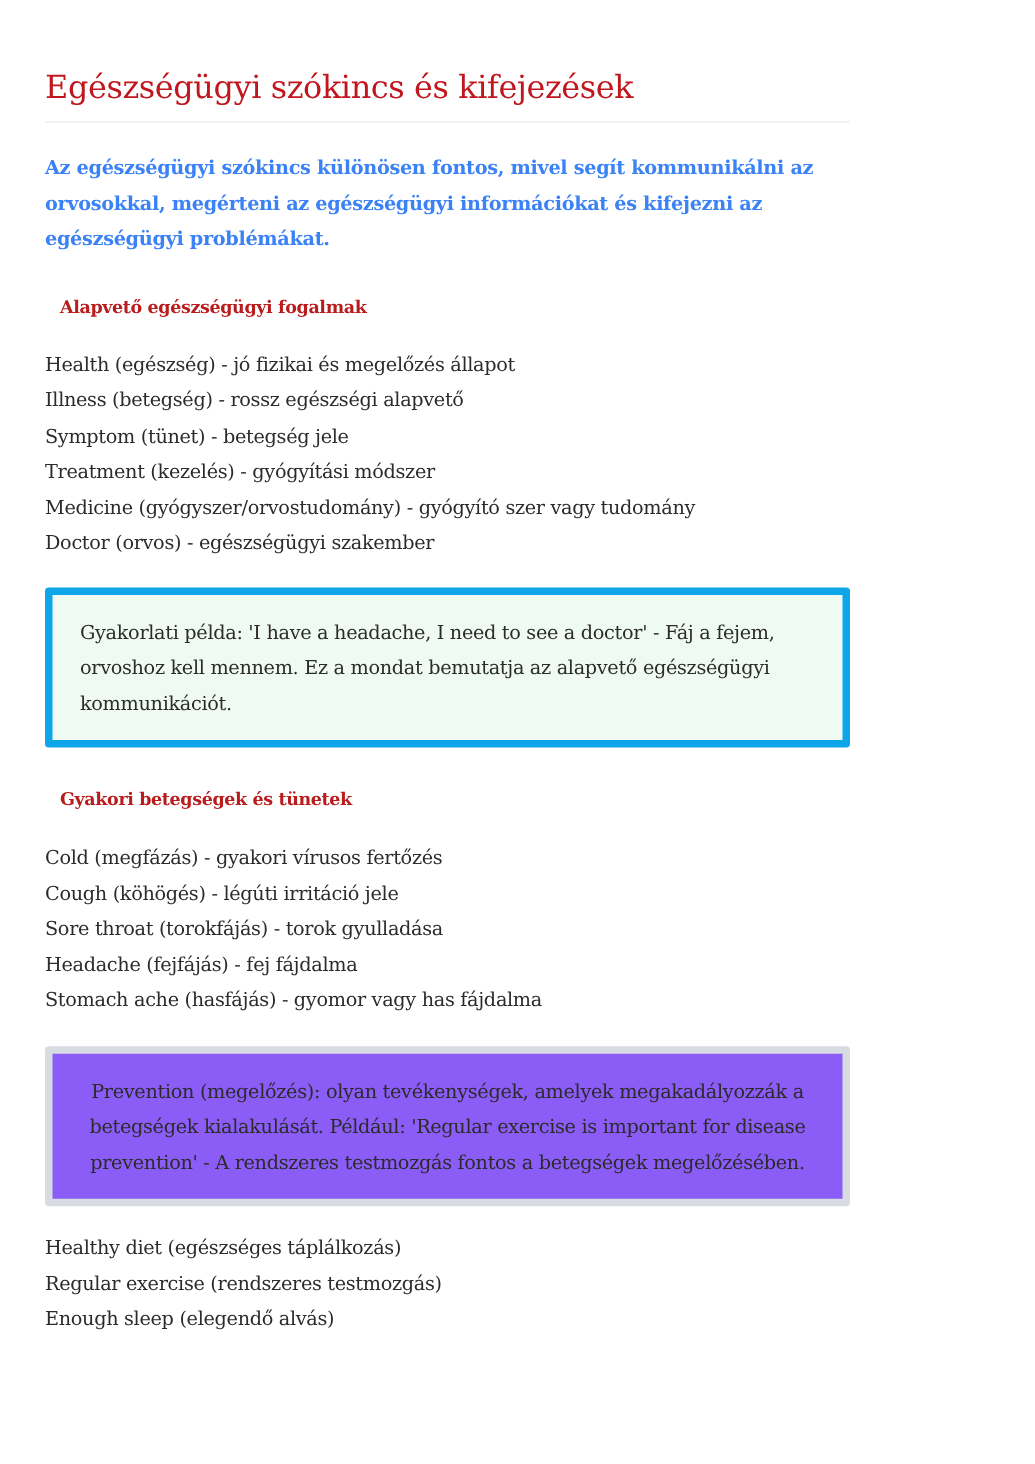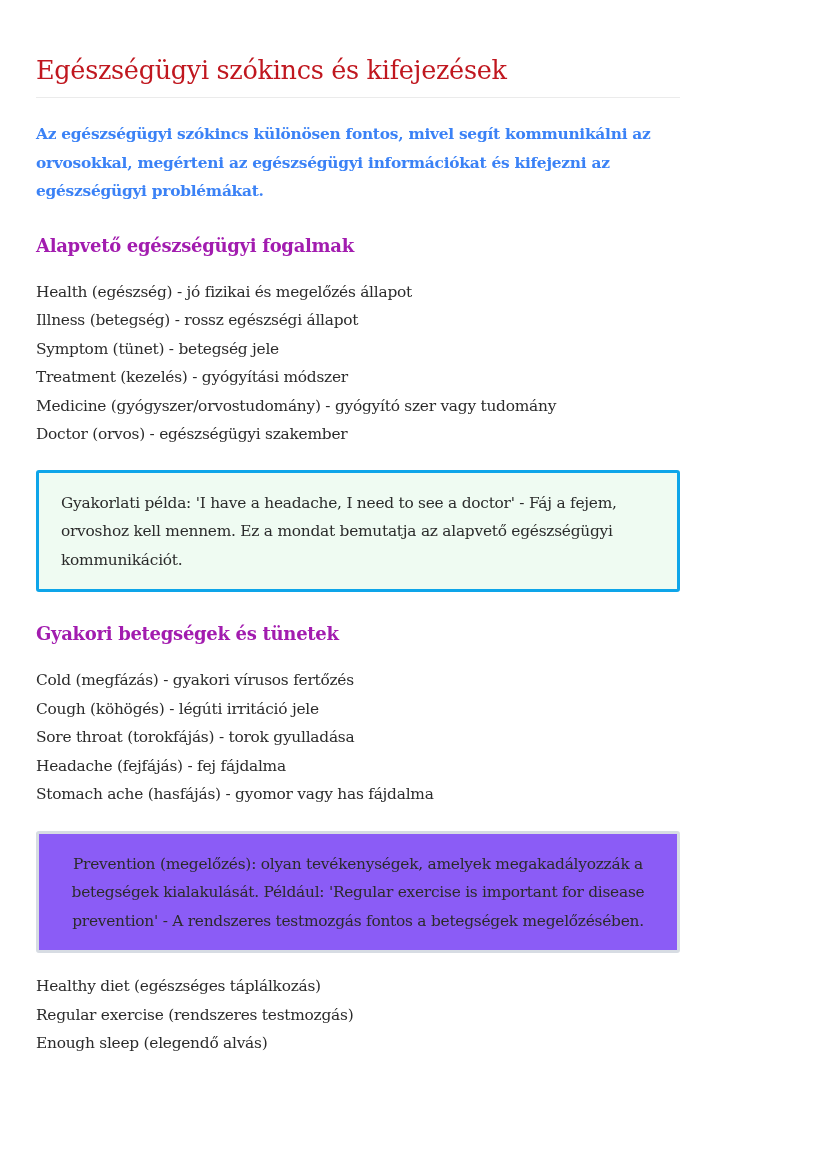--- a/index.html
+++ b/index.html
@@ -37,25 +37,25 @@
     p.intro {
       margin: 22px 0 0 0;
       font-size: 15.4px;
       line-height: 28.5px;
       color: #3b82f6;
       width: 644px;
       letter-spacing: -0.25px;
       font-weight: bold;
     }
     h2.section {
-      margin: 0;
+      margin: 12px;
       font-family: "DejaVu Serif", "Liberation Serif", serif;
-      font-size: 18px;
+      font-size: 14px;
       font-weight: bold;
-      color: #a21caf;
+      color: #b91c1c;
       line-height: 24px;
       letter-spacing: -0.3px;
     }
     #sec1-title { margin-top: 28px; }
     #sec2-title { margin-top: 30px; }
     ul.terms {
       list-style: none;
       margin: 20px 0 0 0;
       padding: 0;
     }
@@ -63,21 +63,21 @@
       font-size: 15.4px;
       line-height: 28.5px;
       color: #2b2b2b;
       letter-spacing: -0.25px;
       white-space: nowrap;
     }
     .callout {
       margin-top: 21px;
       width: 644px;
       box-sizing: border-box;
-      border: 3px solid #0ea5e9;
+      border: 6px solid #0ea5e9;
       border-radius: 3px;
       padding: 16px 22px 15px 22px;
       font-size: 15.4px;
       line-height: 28.5px;
       color: #2b2b2b;
       letter-spacing: -0.25px;
     }
     .callout.green {
       background: #effbf2;
     }
@@ -103,21 +103,21 @@
 
 <div class="page">
   <h1 class="title">Egészségügyi szókincs és kifejezések</h1>
   <div class="title-rule"></div>
 
   <p class="intro">Az egészségügyi szókincs különösen fontos, mivel segít kommunikálni az orvosokkal, megérteni az egészségügyi információkat és kifejezni az egészségügyi problémákat.</p>
 
   <h2 class="section" id="sec1-title">Alapvető egészségügyi fogalmak</h2>
   <ul class="terms">
     <li>Health (egészség) - jó fizikai és megelőzés állapot</li>
-    <li>Illness (betegség) - rossz egészségi állapot</li>
+    <li>Illness (betegség) - rossz egészségi alapvető</li>
     <li>Symptom (tünet) - betegség jele</li>
     <li>Treatment (kezelés) - gyógyítási módszer</li>
     <li>Medicine (gyógyszer/orvostudomány) - gyógyító szer vagy tudomány</li>
     <li>Doctor (orvos) - egészségügyi szakember</li>
   </ul>
   <div class="callout green">Gyakorlati példa: 'I have a headache, I need to see a doctor' - Fáj a fejem, orvoshoz kell mennem. Ez a mondat bemutatja az alapvető egészségügyi kommunikációt.</div>
 
   <h2 class="section" id="sec2-title">Gyakori betegségek és tünetek</h2>
   <ul class="terms">
     <li>Cold (megfázás) - gyakori vírusos fertőzés</li>

